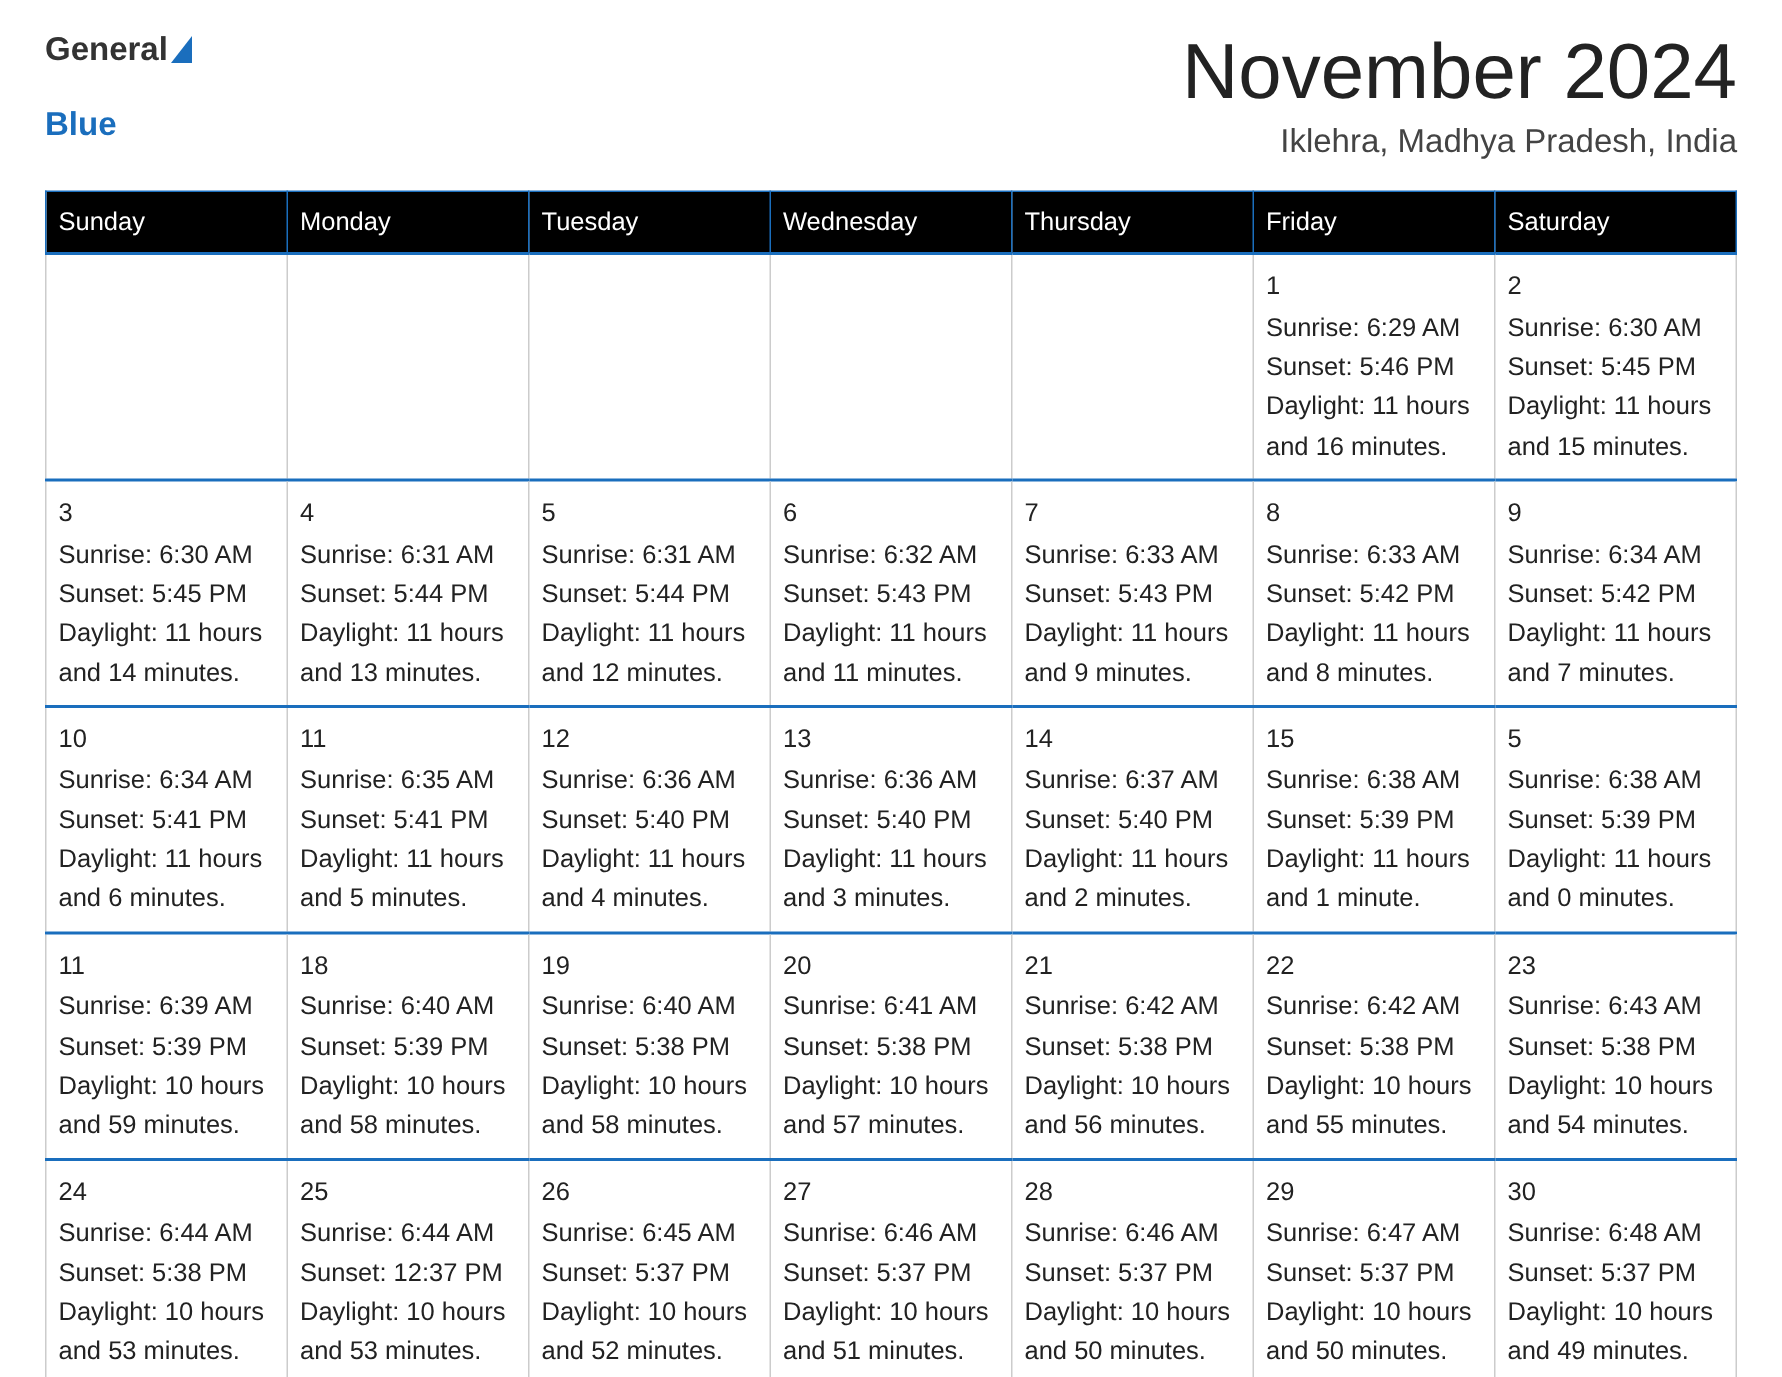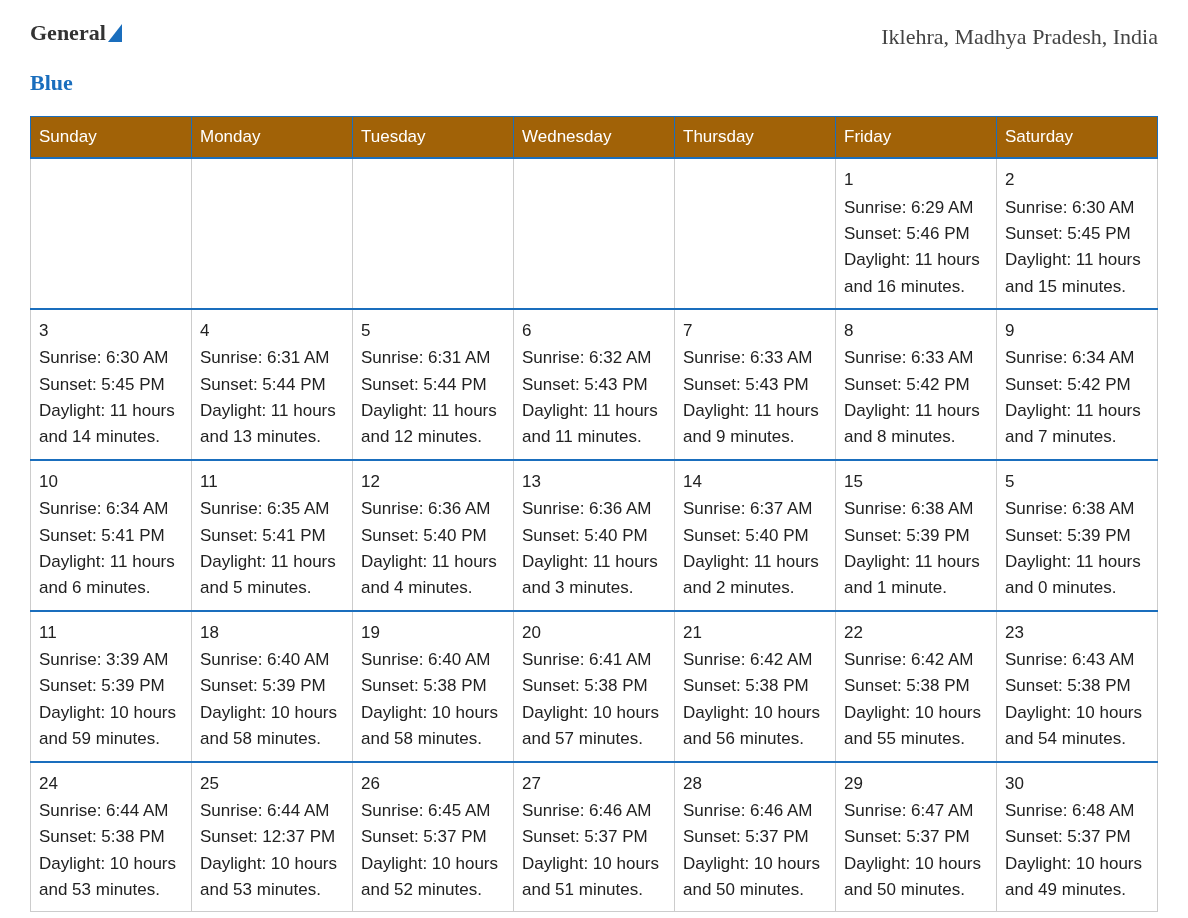--- a/index.html
+++ b/index.html
@@ -8,21 +8,20 @@
       background: #fff;
       padding: 20px 30px;
       width: 1188px;
       min-height: 918px;
     }
     .header {
       display: flex;
       justify-content: space-between;
       align-items: flex-start;
       margin-bottom: 20px;
-      font-family: Liberation Serif, serif;
     }
     .logo {
       display: flex;
       align-items: center;
       gap: 6px;
     }
     .logo-text-general {
       font-size: 22px;
       font-weight: bold;
       color: #333;
@@ -54,21 +53,21 @@
       font-size: 22px;
       color: #444;
       margin-top: 4px;
     }
     .calendar-table {
       width: 100%;
       border-collapse: collapse;
       border: 1px solid #aaa;
     }
     .calendar-table th {
-      background-color: #a16207;
+      background-color: #000000;
       color: #fff;
       padding: 10px 8px;
       text-align: left;
       font-size: 17px;
       font-weight: normal;
       border: 1px solid #1a6ebd;
     }
     .calendar-table td {
       vertical-align: top;
       padding: 8px 8px;
@@ -106,20 +105,21 @@
   <div class="logo">
     <div style="display:flex;flex-direction:column;align-items:flex-start;">
       <div style="display:flex;align-items:center;">
         <span class="logo-text-general">General</span>
         <span class="logo-triangle"></span>
       </div>
       <span class="logo-text-blue">Blue</span>
     </div>
   </div>
   <div class="title-area">
+    <div class="calendar-title">November 2024</div>
     <div class="calendar-subtitle">Iklehra, Madhya Pradesh, India</div>
   </div>
 </div>
 
 <table class="calendar-table">
   <thead>
     <tr>
     <th>Sunday</th>
         <th>Monday</th>
         <th>Tuesday</th>
@@ -233,21 +233,21 @@
         <td>
           <span class="day-number">5</span>
           <div class="day-info">Sunrise: 6:38 AM
 Sunset: 5:39 PM
 Daylight: 11 hours and 0 minutes.</div>
         </td>
       </tr>
       <tr class="week-row">
         <td>
           <span class="day-number">11</span>
-          <div class="day-info">Sunrise: 3:39 AM
+          <div class="day-info">Sunrise: 6:39 AM
 Sunset: 5:39 PM
 Daylight: 10 hours and 59 minutes.</div>
         </td>
         <td>
           <span class="day-number">18</span>
           <div class="day-info">Sunrise: 6:40 AM
 Sunset: 5:39 PM
 Daylight: 10 hours and 58 minutes.</div>
         </td>
         <td>

